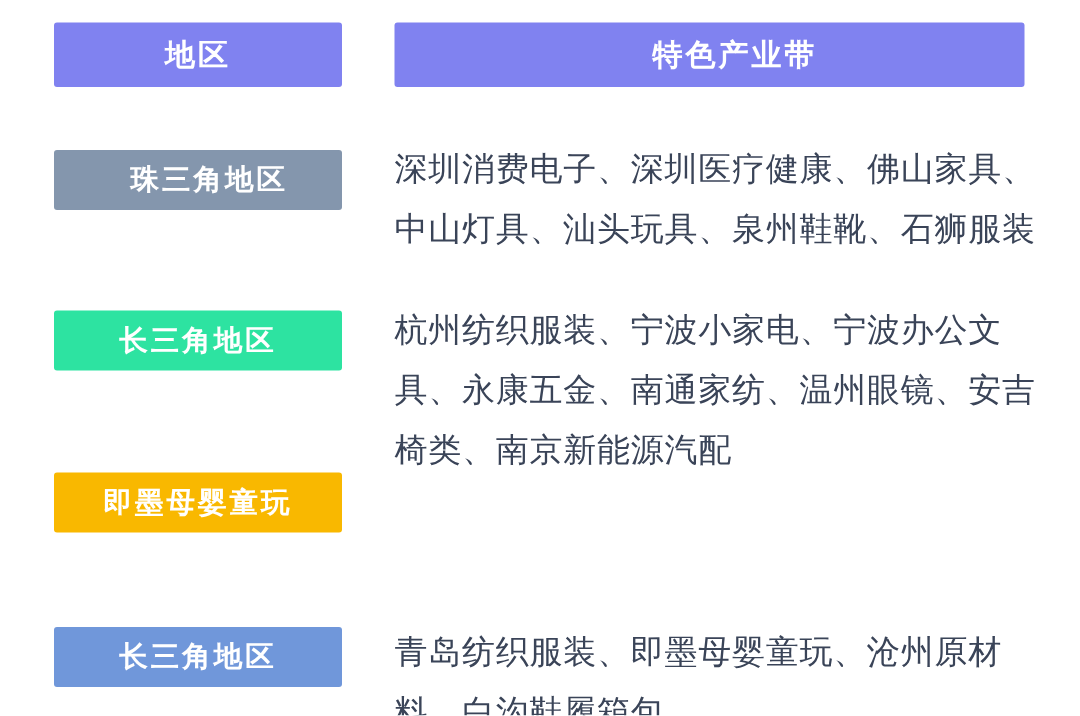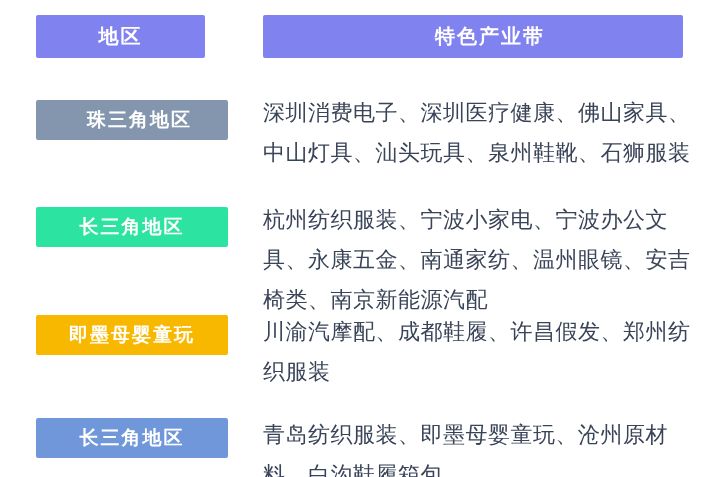--- a/index.html
+++ b/index.html
@@ -7,21 +7,21 @@
   .canvas {
     position:relative; width:720px; height:477px;
     background:#ffffff; overflow:hidden;
   }
   .pill {
     position:absolute; display:flex; align-items:center; justify-content:center;
     color:#ffffff; font-weight:bold; font-size:20px; letter-spacing:2px;
     border-radius:2px; box-sizing:border-box;
   }
   .header-pill { top:15px; height:43px; }
-  .header-region   { left:36px;  width:169px; }
+  .header-region   { left:36px;  width:192px; }
   .header-industry { left:263px; width:420px;padding-left:34px; }
   .badge { left:36px; width:192px; height:40px; font-size:19px; }
   .badge-0 { top:100px; }
   .badge-1 { top:207px; }
   .badge-2 { top:315px; }
   .badge-3 { top:418px; }
   .industries {
     position:absolute; left:263px; width:432px;
     font-size:22px; line-height:40px; letter-spacing:0.5px;
     text-align:left; word-break:break-all;
@@ -40,18 +40,17 @@
 
   <div class="pill header-pill header-industry" style="background: rgb(128, 130, 240);">特色产业带</div>
 
   <div class="pill badge badge-0" style="background: rgb(132, 150, 173); padding-left: 15px;">珠三角地区</div>
   <div class="industries ind-0" style="color: rgb(58, 68, 88);">深圳消费电子、深圳医疗健康、佛山家具、中山灯具、汕头玩具、泉州鞋靴、石狮服装</div>
 
   <div class="pill badge badge-1" style="background: rgb(45, 227, 161); text-align: right;">长三角地区</div>
   <div class="industries ind-1" style="color: rgb(58, 68, 88);">杭州纺织服装、宁波小家电、宁波办公文具、永康五金、南通家纺、温州眼镜、安吉椅类、南京新能源汽配</div>
 
   <div class="pill badge badge-2" style="background: rgb(249, 184, 0);">即墨母婴童玩</div>
-  <div class="industries ind-2" style="color: rgb(58, 68, 88);">川渝汽摩配、成都鞋履、许昌假发、郑州纺织服装</div>
 
   <div class="pill badge badge-3" style="background: rgb(112, 151, 218);">长三角地区</div>
   <div class="industries ind-3" style="color: rgb(58, 68, 88);">青岛纺织服装、即墨母婴童玩、沧州原材料、白沟鞋履箱包</div>
 
 </div>
 
 </body></html>

